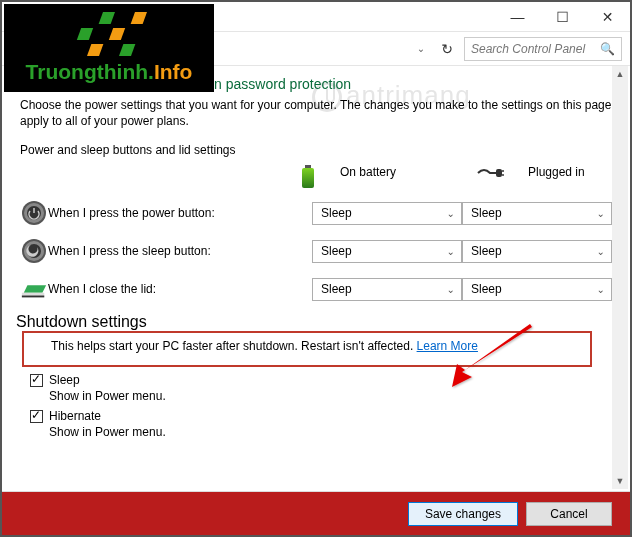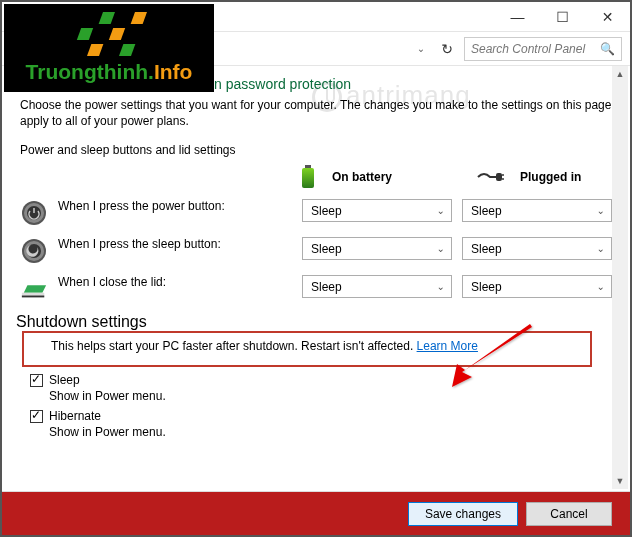--- a/index.html
+++ b/index.html
@@ -12,24 +12,24 @@
 .bc-chev { color: #666; font-size: 10px; }
 .bc-combo { width: 18px; height: 18px; display: flex; align-items: center; justify-content: center; }
 .refresh-btn { width: 22px; height: 22px; display: flex; align-items: center; justify-content: center; color: #333; font-size: 14px; }
 .search-box { width: 158px; height: 24px; border: 1px solid #ccc; display: flex; align-items: center; padding: 0 6px; color: #777; font-style: italic; font-size: 12px; justify-content: space-between; text-align: right; }
 .search-box .mag { font-style: normal; color: #666; }
 .content { padding: 10px 18px 0 18px; position: relative; height: calc(100% - 30px - 34px - 44px); overflow: hidden; }
 .heading { color: #0a6b3b; font-size: 14px; font-weight: 400; margin-bottom: 6px; padding-left: 170px; }
 .desc { color: #000; font-size: 12px; line-height: 1.3; margin-bottom: 14px; }
 .section-label { font-size: 12px; color: #000; margin-bottom: 8px; }
 .col-headers { display: flex; padding-left: 280px; margin-bottom: 10px; gap: 40px; }
-.col-h { display: flex; align-items: center; gap: 16px; width: 150px; font-weight: bold; }
+.col-h { display: flex; gap: 24px; width: 150px; }
 .battery-icon { width: 16px; height: 24px; }
 .plug-icon { width: 28px; height: 16px; }
-.power-row { display: flex; margin-bottom: 10px; gap: 10px; }
+.power-row { display: flex; align-items: center; margin-bottom: 10px; }
 .row-icon { width: 28px; height: 28px; display: flex; align-items: center; justify-content: center; }
 .row-label { flex: 1; font-size: 12px; }
 .dropdown { width: 150px; height: 23px; border: 1px solid #adadad; background: #fff; display: flex; align-items: center; justify-content: space-between; padding: 0 6px 0 8px; font-size: 12px; }
 .dropdown .chev { font-size: 10px; color: #555; }
 .shutdown-label { font-size: 16px; margin-top: 6px; margin-bottom: 0; margin-left: -4px; }
 .fast-startup-box { border: 2px solid #c0392b; padding: 6px 8px; margin: 0 20px 6px 2px; }
 .check-row { display: flex; align-items: flex-start; gap: 6px; margin-bottom: 2px; }
 .checkbox { width: 13px; height: 13px; border: 1px solid #333; background: #fff; position: relative; flex-shrink: 0; margin-top: 1px; }
 .checkbox.checked::after { content: "✓"; position: absolute; top: -3px; left: 0; font-size: 12px; color: #000; }
 .check-label { font-size: 12px; }

